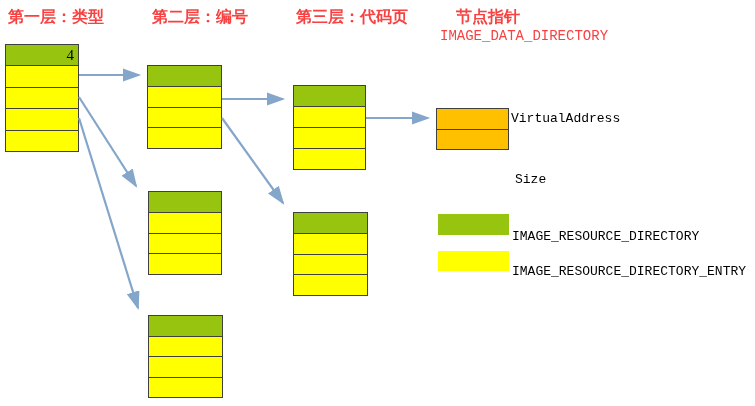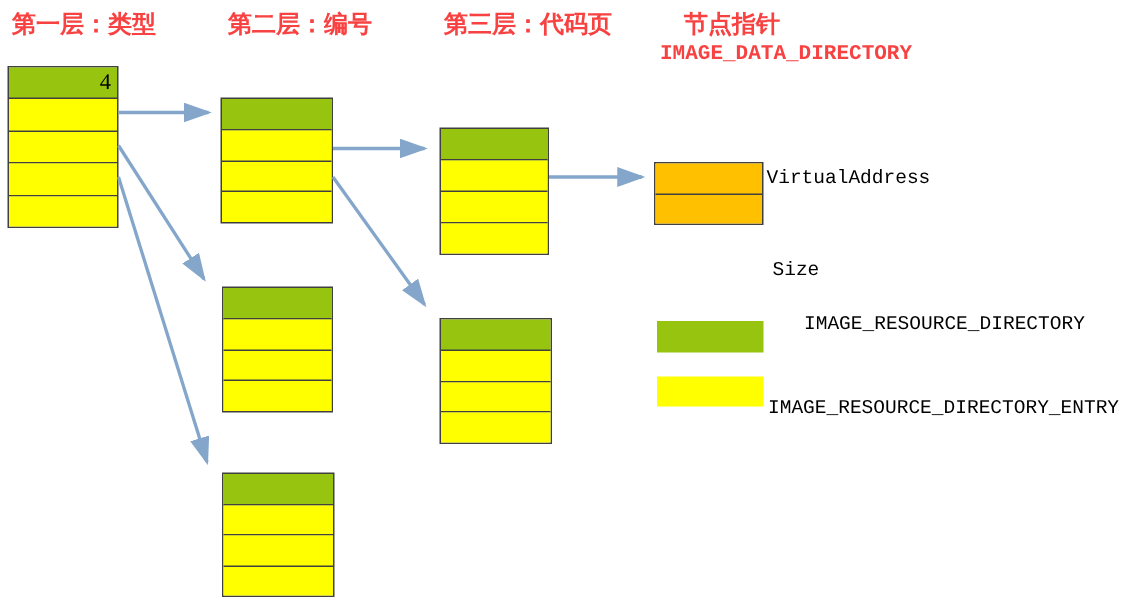--- a/index.html
+++ b/index.html
@@ -20,21 +20,21 @@
     white-space:nowrap;
   }
   .mono{
     font-family:"Liberation Mono","DejaVu Sans Mono",monospace;
     font-size:13px;line-height:15px;color:var(--text-black);
     white-space:nowrap;
   }
   .mono-red{
     font-family:"Liberation Mono","DejaVu Sans Mono",monospace;
     font-size:14px;line-height:16px;color:var(--label-red);
-    font-weight:700;white-space:nowrap;
+    font-weight:400;white-space:nowrap;
   }
   .res-label{
     font-family:"Liberation Mono","DejaVu Sans Mono",monospace;
     font-size:14px;line-height:16px;font-weight:600;color:var(--text-black);margin-top:32px;
   }
   
   .node{
     display:flex;flex-direction:column;
     border:1px solid var(--table-border);
     box-sizing:border-box;
@@ -127,21 +127,21 @@
     </div>
 
   <div class="abs dd-box" style="left:436px;top:108px;width:73px;height:42px;">
     <div class="dd-row"></div>
     <div class="dd-row"></div>
   </div>
   <div class="abs mono" style="left:511px;top:111px;text-align:right;">VirtualAddress</div>
   <div class="abs mono" style="left:515px;top:132px;margin-top:40px;">Size</div>
 
   <div class="abs swatch swatch-green" style="left:438px;top:214px;width:71px;height:21px;"></div>
-  <div class="abs mono" style="left:512px;top:208px;margin-left:24px;">IMAGE_RESOURCE_DIRECTORY</div>
+  <div class="abs mono" style="left:512px;top:229px;">IMAGE_RESOURCE_DIRECTORY</div>
   <div class="abs swatch swatch-yellow" style="left:438px;top:251px;width:71px;height:20px;"></div>
   <div class="abs mono" style="left:512px;top:264px;">IMAGE_RESOURCE_DIRECTORY_ENTRY</div>
 
   <svg class="connectors" width="755" height="406" viewBox="0 0 755 406">
     <defs>
       <marker id="ah" markerWidth="10" markerHeight="8" refX="7.5" refY="3" orient="auto">
         <path d="M0,0 L8.5,3 L0,6 Z" class="ah-fill" fill="#84a6ca"></path>
       </marker>
     </defs>
     <g class="arrow-stroke" fill="none" stroke-width="2.2" stroke="#84a6ca">

